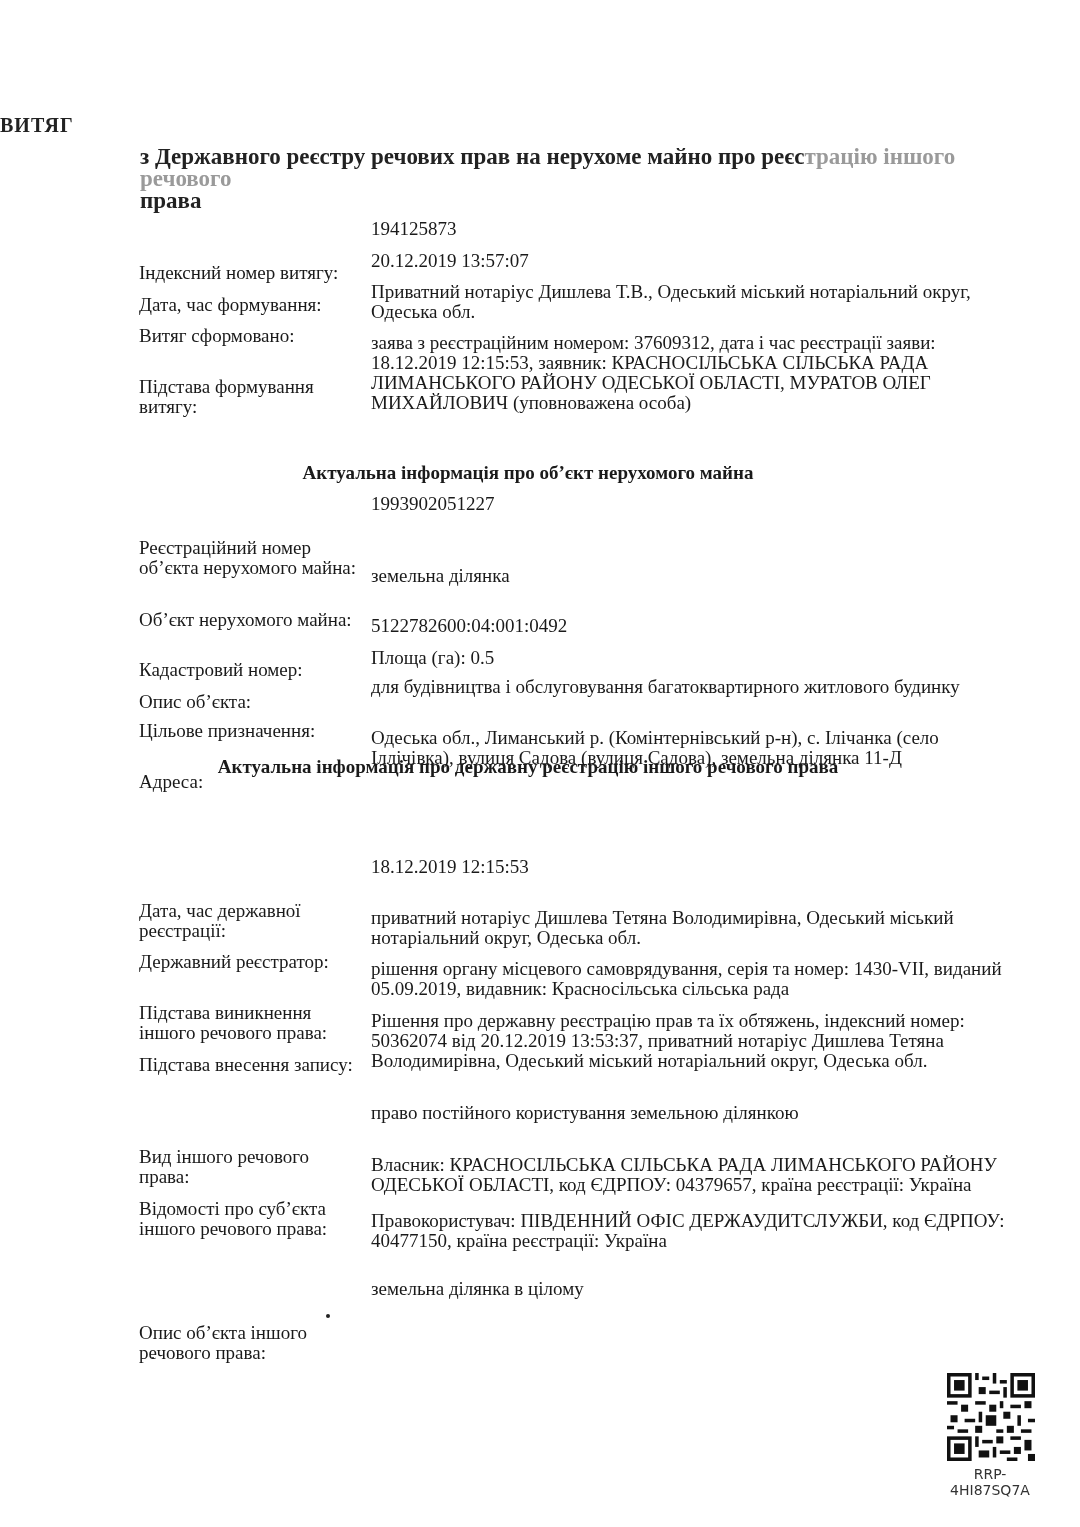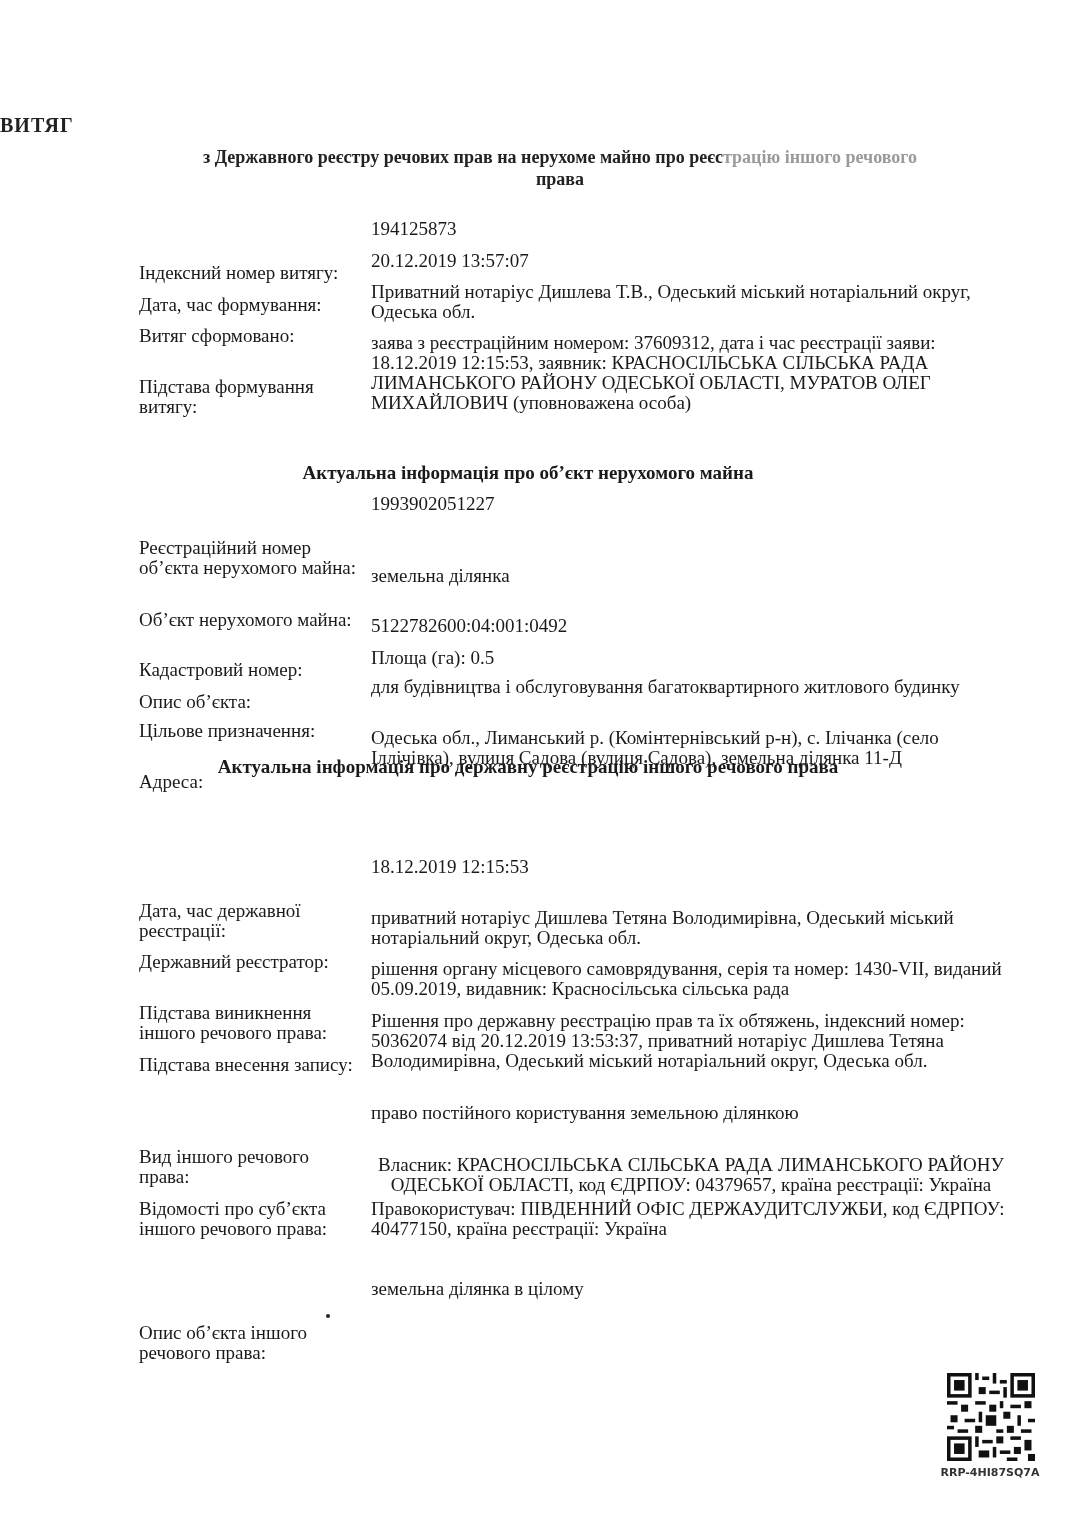--- a/index.html
+++ b/index.html
@@ -1,33 +1,33 @@
 <!DOCTYPE html>
 <html><head>
 <meta charset="utf-8">
 <style>
   html, body { margin: 0; padding: 0; background: #ffffff; }
   body { width: 1080px; height: 1527px; position: relative; overflow: hidden;
          font-family: "Liberation Serif", "DejaVu Serif", serif; color: #1a1a1a; }
   .page { position: absolute; left: 0; top: 0; width: 1080px; height: 1527px; }
   .title { position: absolute; left: 0; width: 1080px; top: 114px;
            font-weight: bold; font-size: 20px; letter-spacing: 1px; color: #222; }
-  .subtitle { position: absolute; left: 140px; width: 840px; text-align: center; top: 146px;
-              font-weight: bold; font-size: 18px; line-height: 22px; color: #222; }
+  .subtitle { position: absolute; left: 140px; width: 840px; top: 146px;
+              font-weight: bold; font-size: 23px; line-height: 22px; color: #222; }
   .subtitle .faded { color: #9a9a9a; }
   .row { position: absolute; left: 131px; width: 880px; font-size: 19px; line-height: 20px; }
   .row .lbl { position: absolute; left: 8px; width: 225px; margin-top: 44px; }
   .row .val { position: absolute; left: 240px; width: 640px; }
   .sec { position: absolute; left: 0; width: 1056px; text-align: center;
          font-weight: bold; font-size: 19px; }
   .recno { position: absolute; left: 131px; font-weight: bold; font-size: 19px; }
-  .para { margin-bottom: 4px; text-align: center; }
+  .para { margin-bottom: 16px; }
   .qr { position: absolute; left: 947px; top: 1373px; width: 88px; height: 88px; }
   .qr-label { position: absolute; left: 940px; top: 1466px; width: 100px; text-align: center;
-              font-family: "DejaVu Sans", sans-serif; font-size: 11px; font-weight: bold; color: #333; }
+              font-family: "DejaVu Sans", sans-serif; font-size: 14px; font-weight: normal; color: #333; }
   .dot { position: absolute; width: 4px; height: 4px; border-radius: 2px; background: #222; }
 </style>
 </head>
 <body>
 
 <div class="page">
 
   <div class="title">ВИТЯГ</div>
   <div class="subtitle">
     <span>з Державного реєстру речових прав на нерухоме майно про реєс</span><span class="faded">трацію іншого речового</span><br>

